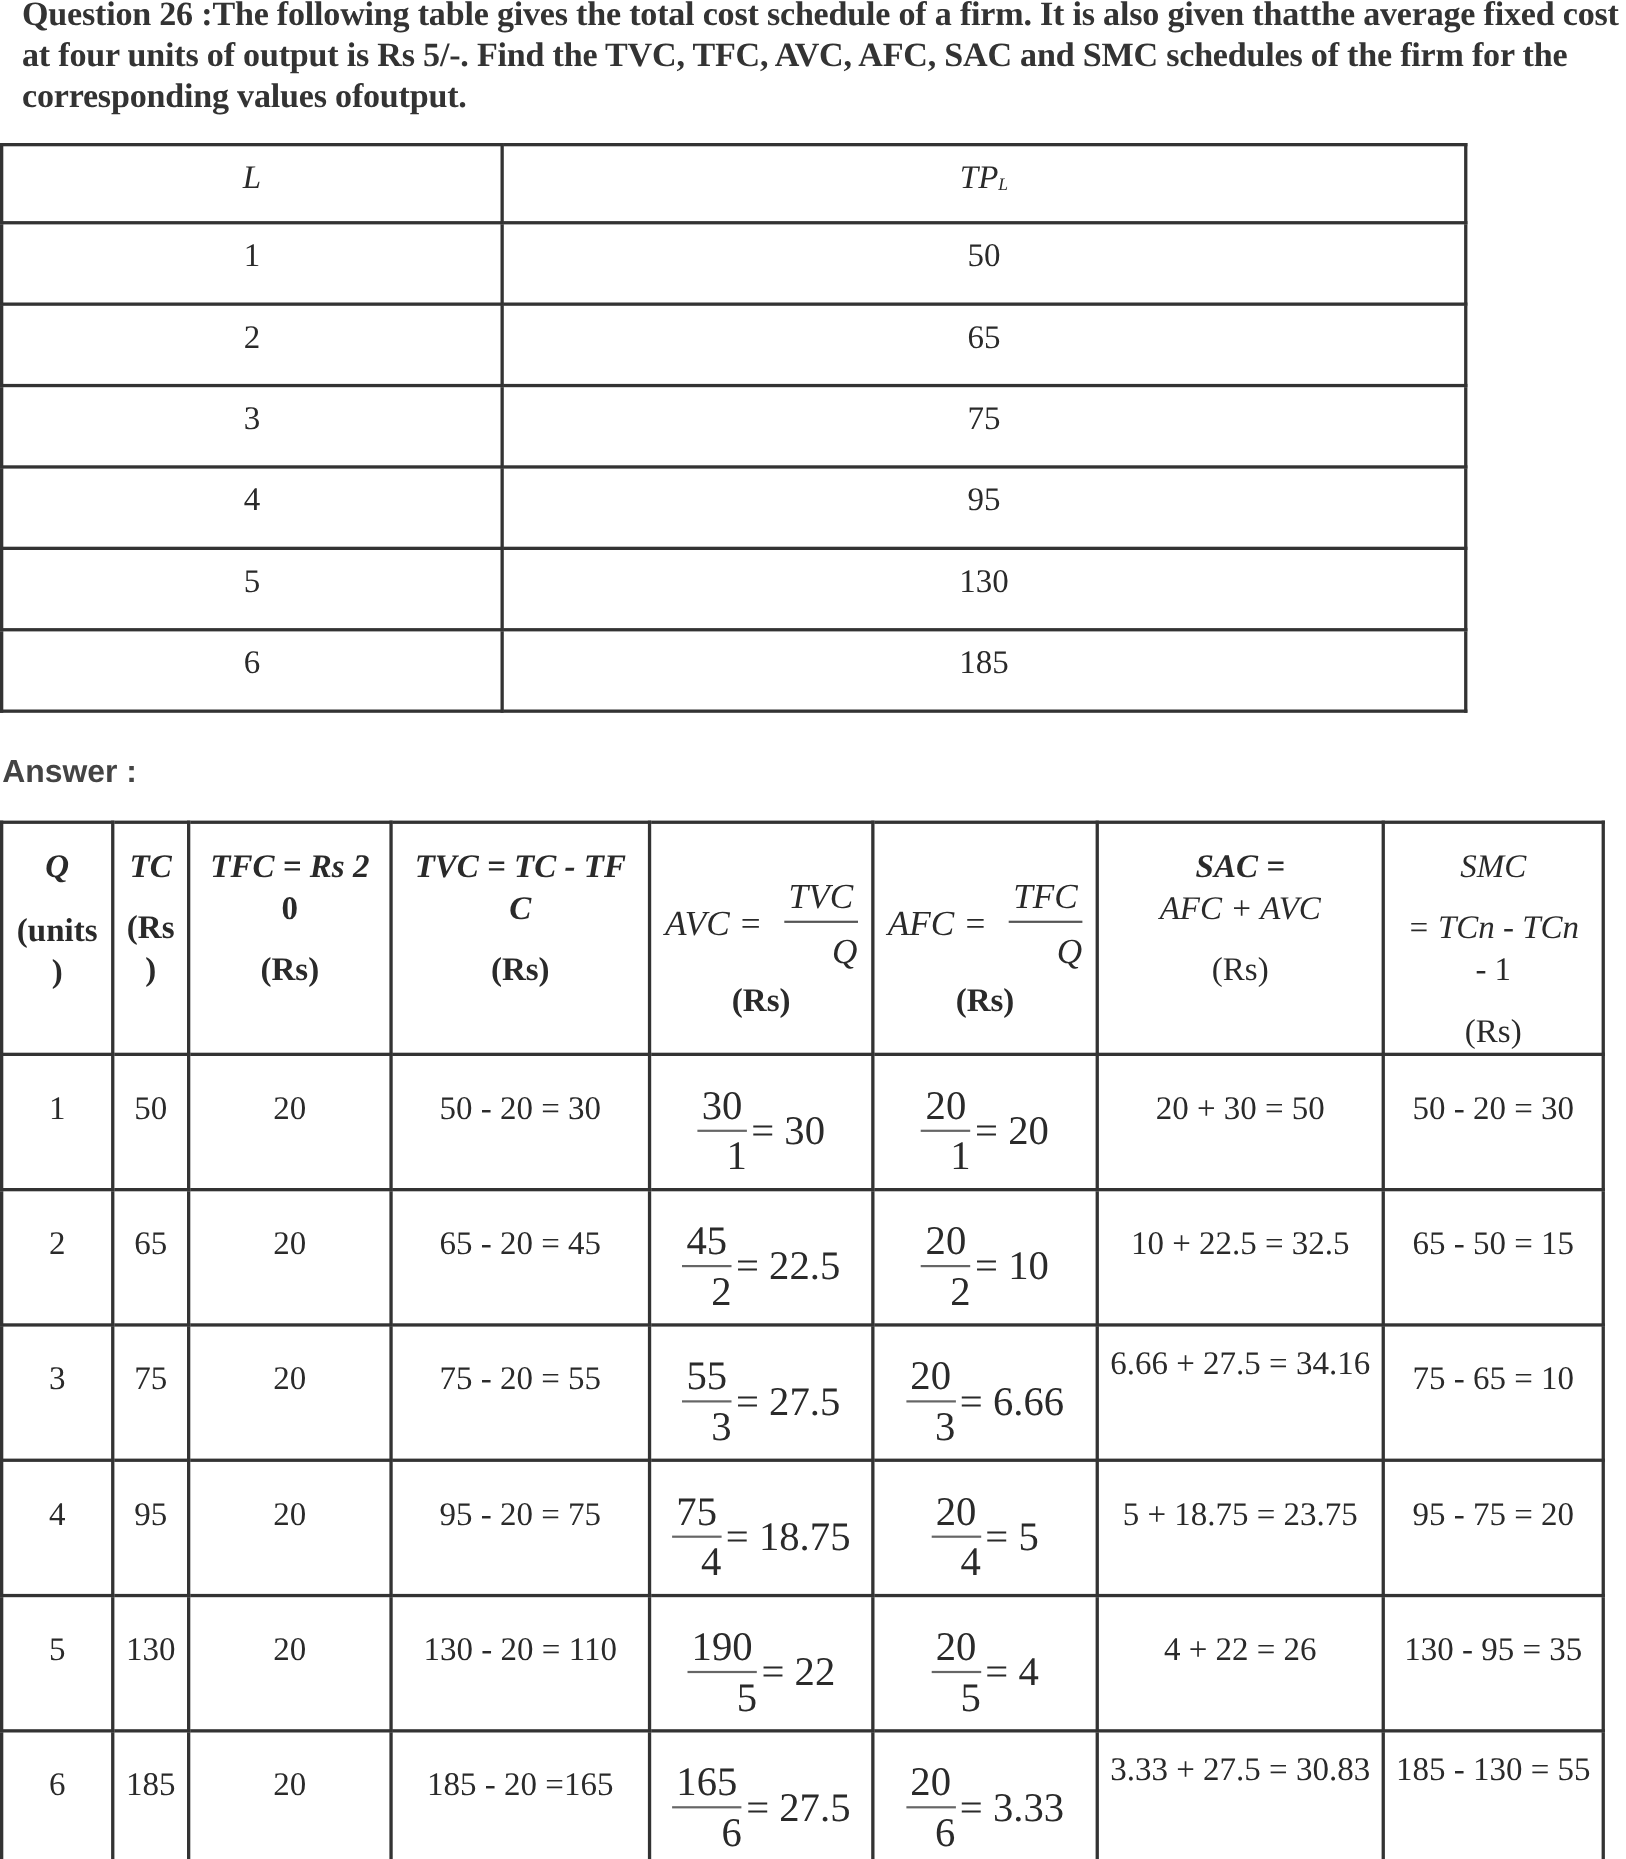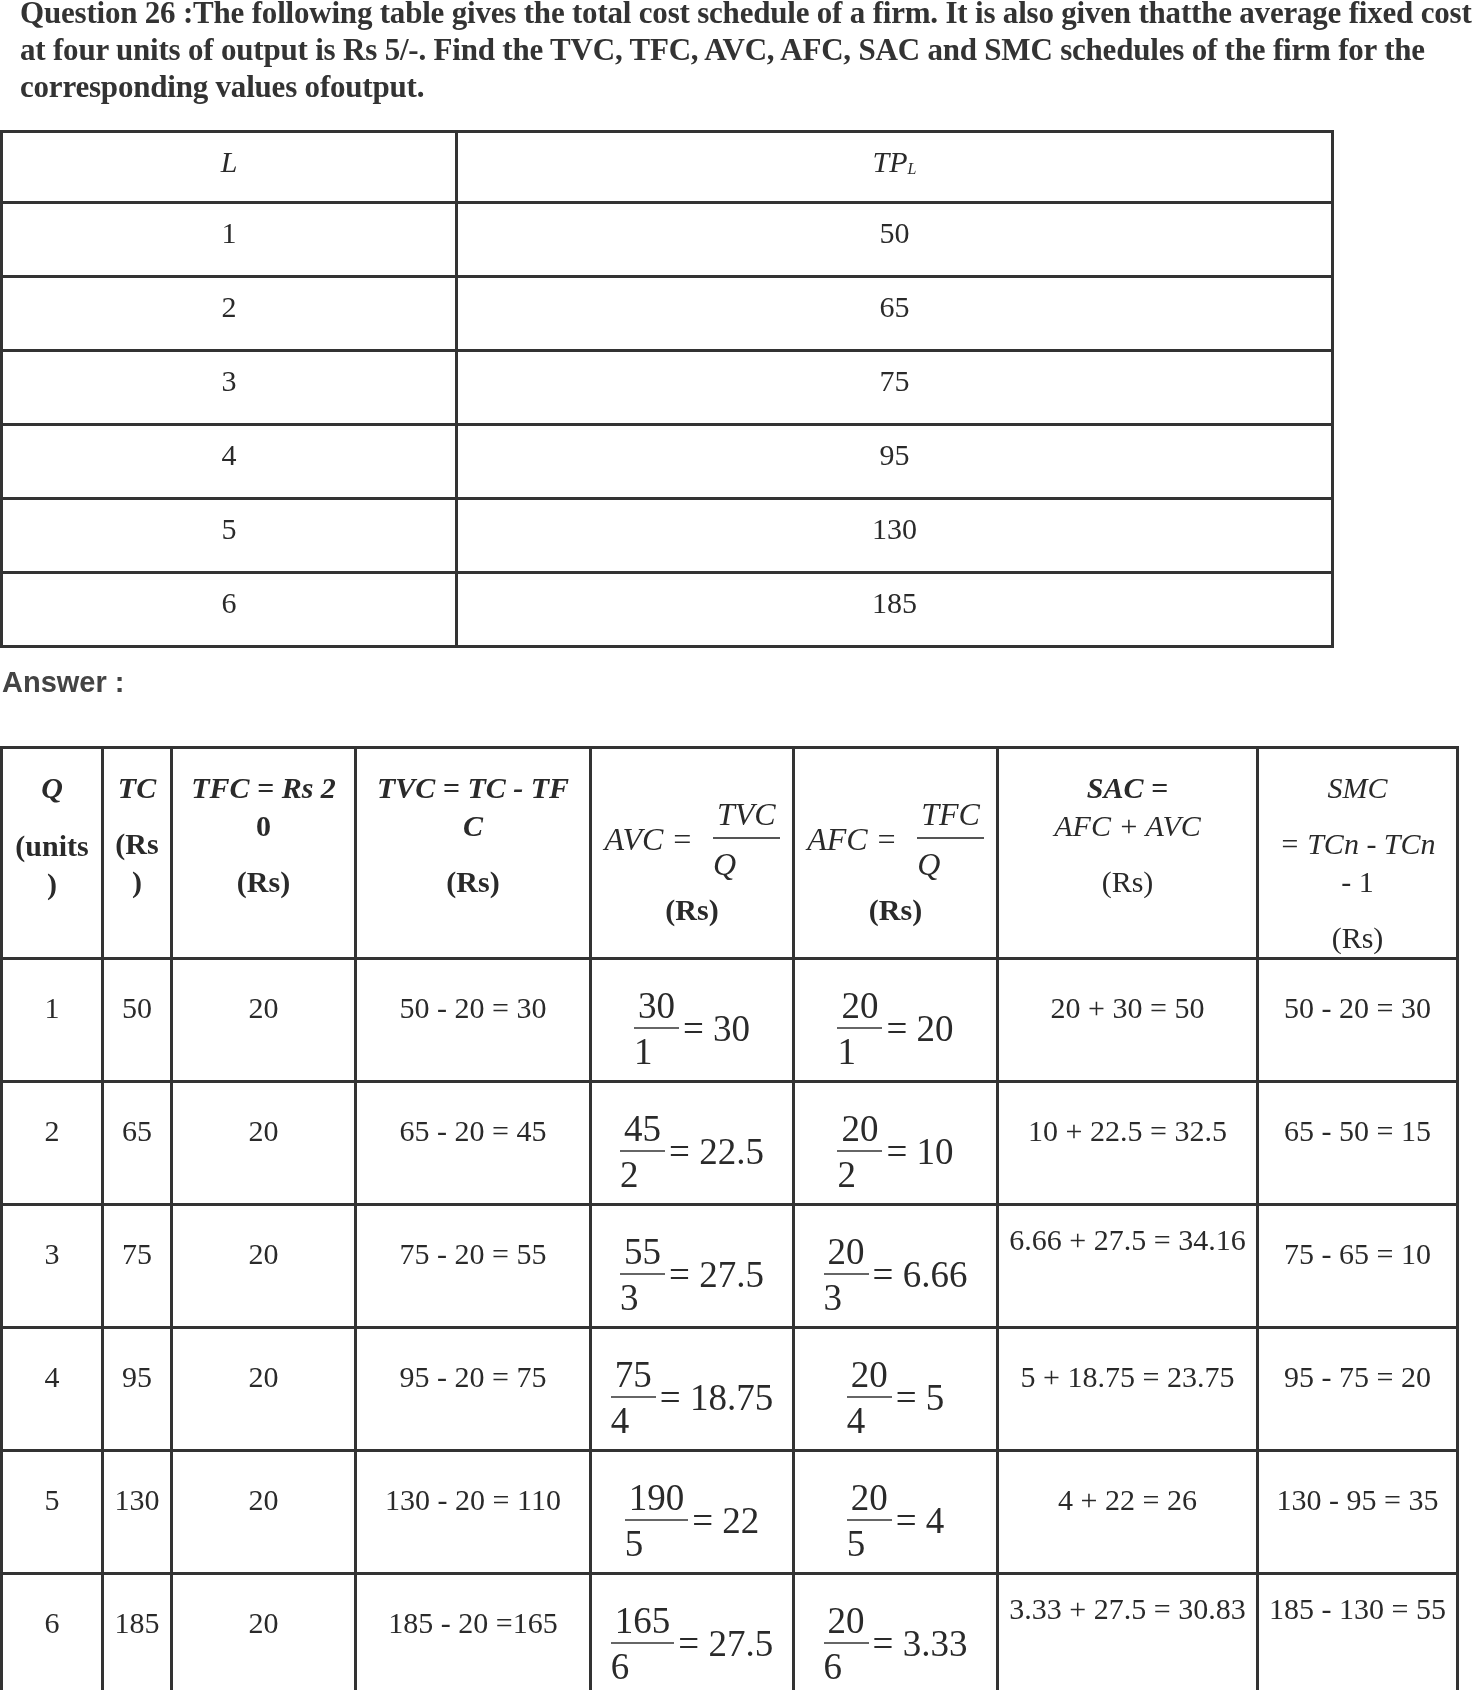--- a/index.html
+++ b/index.html
@@ -5,28 +5,28 @@
   html, body { margin: 0; padding: 0; background: #ffffff; }
   body { width: 1478px; height: 1690px; position: relative; overflow: hidden; color: #2a2a2a; font-family: "Liberation Serif", serif; }
   .question { position: absolute; left: 20px; top: -6px; width: 1460px; font-family: "Liberation Serif", serif; font-weight: bold; font-size: 31px; line-height: 37px; color: #333; letter-spacing: -0.2px; }
   table { border-collapse: collapse; position: absolute; }
   td, th { border: 3px solid #333; text-align: center; vertical-align: top; padding: 0; }
   .t1 { left: 0; top: 130px; width: 1334px; }
   .t1 th { height: 71px; font-style: italic; font-weight: normal; font-size: 30px; padding-top: 12px; box-sizing: border-box; }
   .t1 td { height: 74px; font-size: 30px; padding-top: 12px; box-sizing: border-box; }
   .t1 .c1 { width: 455px; }
   .sub { font-size: 16px; font-style: italic; vertical-align: -2px; }
-  .answer { position: absolute; left: 2px; top: 666px; font-family: "Liberation Sans", sans-serif; font-weight: bold; font-size: 29px; color: #444; }
+  .answer { position: absolute; left: 2px; top: 686px; font-family: "Liberation Sans", sans-serif; font-weight: bold; font-size: 29px; color: #444; }
   .t2 { left: 0; top: 746px; width: 1456px; table-layout: fixed; }
   .t2 th { height: 205px; font-size: 30px; font-weight: bold; line-height: 38px; padding-top: 20px; box-sizing: border-box; }
   .t2 td { height: 123px; font-size: 30px; padding-top: 30px; box-sizing: border-box; line-height: 36px; }
   .t2 td.wrap { padding-top: 16px; }
   .it { font-style: italic; }
   .frac-cell { display: inline-flex; align-items: center; gap: 4px; margin-top: -6px; font-size: 37px; }
-  .frac { display: inline-flex; flex-direction: column; align-items: flex-start; line-height: 30px; }
+  .frac { display: inline-flex; flex-direction: column; align-items: flex-end; line-height: 30px; }
   .frac .num { padding: 0 4px; }
   .frac .bar { width: 100%; height: 2px; background: #666; margin: 6px 0 8px; }
   .hfrac { display: inline-flex; align-items: center; gap: 20px; font-style: italic; font-weight: normal; font-size: 32px; margin-top: 28px; }
   .hfrac .frac .bar { background: #555; }
   .hfrac .frac { line-height: 34px; }
   .rs { display: block; }
 </style>
 </head>
 <body>
 

